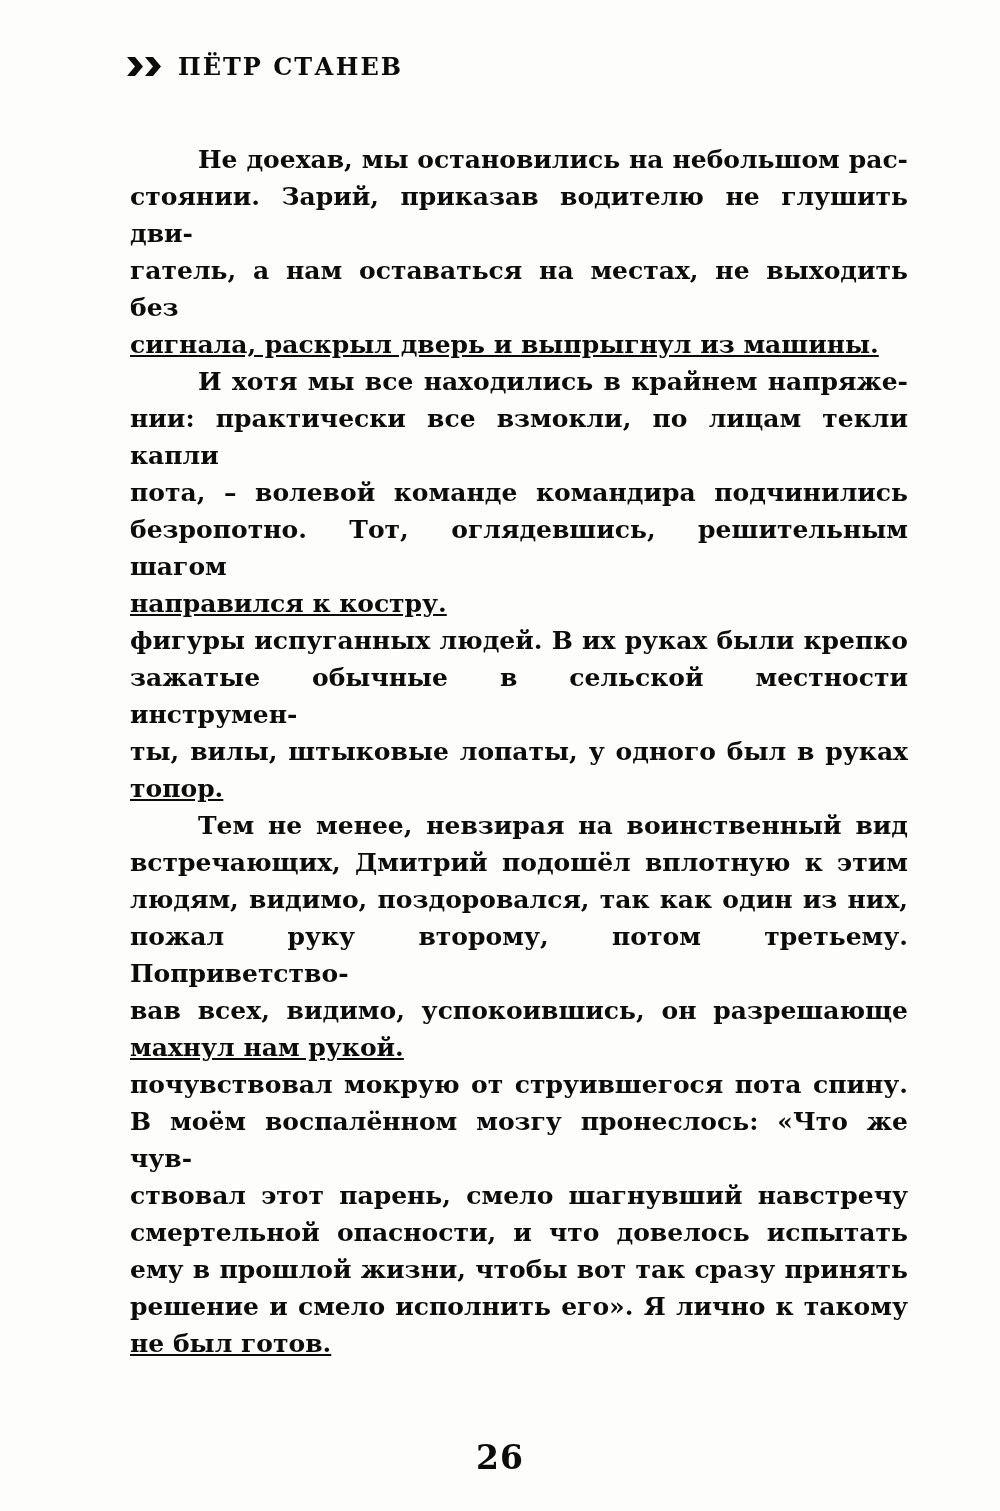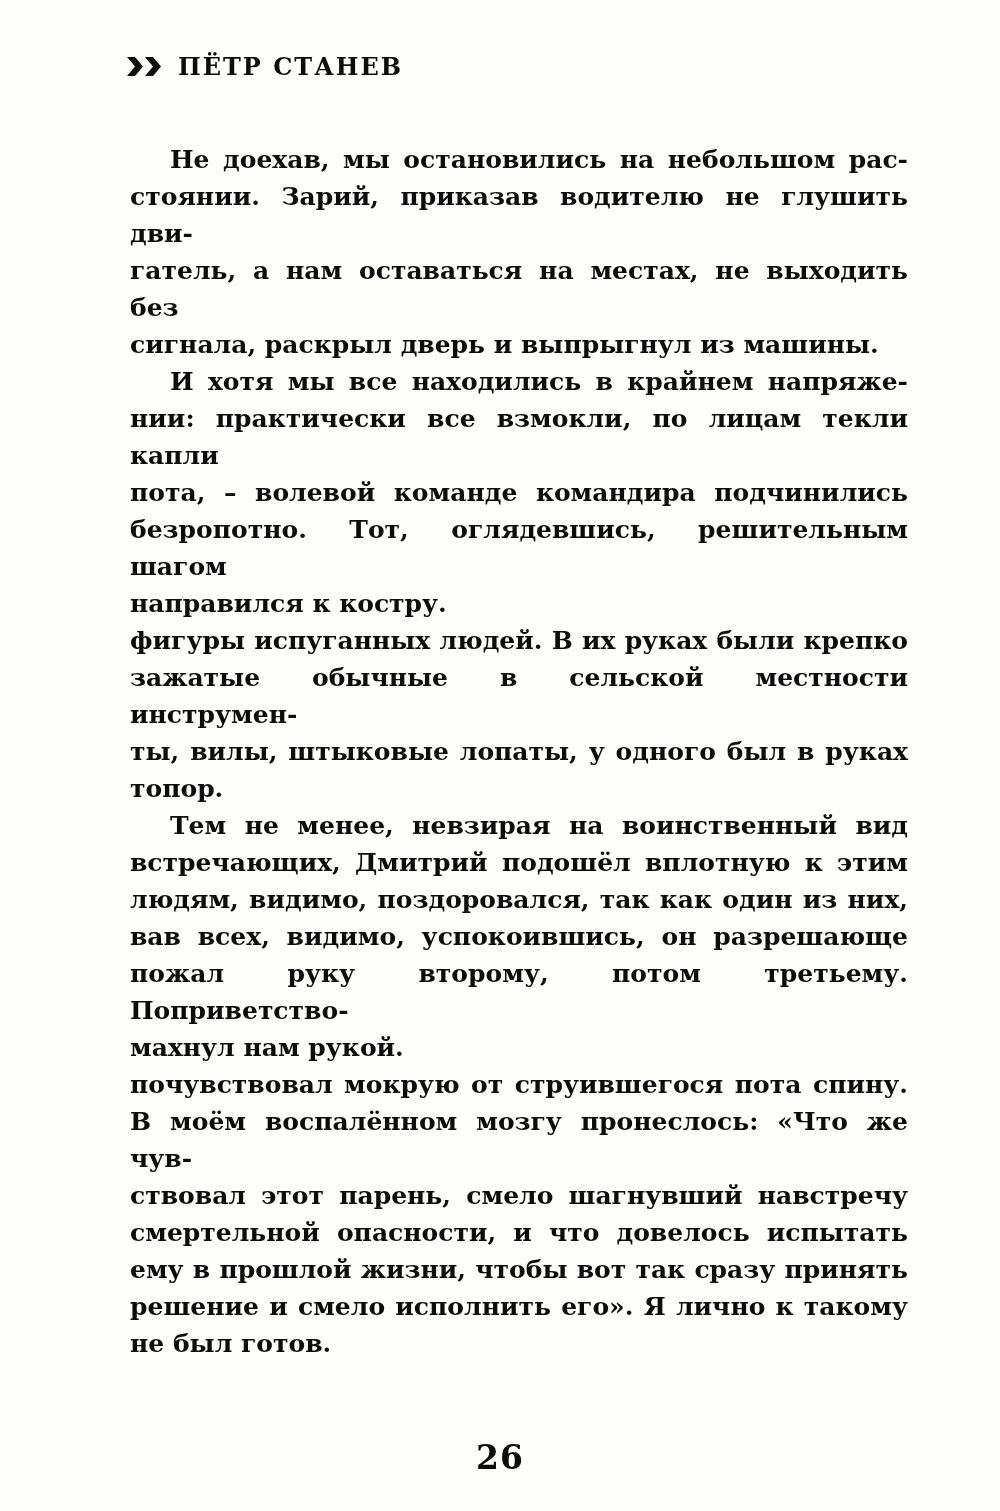--- a/index.html
+++ b/index.html
@@ -42,23 +42,25 @@
     font-weight: bold;
     font-size: 25px;
     line-height: 37px;
   }
   .line {
     text-align: justify;
     text-align-last: justify;
   }
   .line.last {
     text-align-last: left;
+    text-decoration: underline;
   }
   .line.first {
     text-indent: 40px;
+    margin-left: 28px;
   }
   .page-number {
     position: absolute;
     left: 0;
     right: 0;
     top: 1438px;
     text-align: center;
     font-weight: bold;
     font-size: 33px;
     letter-spacing: 1px;
@@ -92,22 +94,22 @@
     <div class="line last">направился к костру.</div>
 
     <div class="line">фигуры испуганных людей. В их руках были крепко</div>
     <div class="line">зажатые обычные в сельской местности инструмен-</div>
     <div class="line">ты, вилы, штыковые лопаты, у одного был в руках</div>
     <div class="line last">топор.</div>
 
     <div class="line first">Тем не менее, невзирая на воинственный вид</div>
     <div class="line">встречающих, Дмитрий подошёл вплотную к этим</div>
     <div class="line">людям, видимо, поздоровался, так как один из них,</div>
+    <div class="line">пожал руку второму, потом третьему. Поприветство-</div>
     <div class="line">вав всех, видимо, успокоившись, он разрешающе</div>
-    <div class="line">пожал руку второму, потом третьему. Поприветство-</div>
     <div class="line last">махнул нам рукой.</div>
 
     <div class="line">почувствовал мокрую от струившегося пота спину.</div>
     <div class="line">В моём воспалённом мозгу пронеслось: «Что же чув-</div>
     <div class="line">ствовал этот парень, смело шагнувший навстречу</div>
     <div class="line">смертельной опасности, и что довелось испытать</div>
     <div class="line">ему в прошлой жизни, чтобы вот так сразу принять</div>
     <div class="line">решение и смело исполнить его». Я лично к такому</div>
     <div class="line last">не был готов.</div>
 

